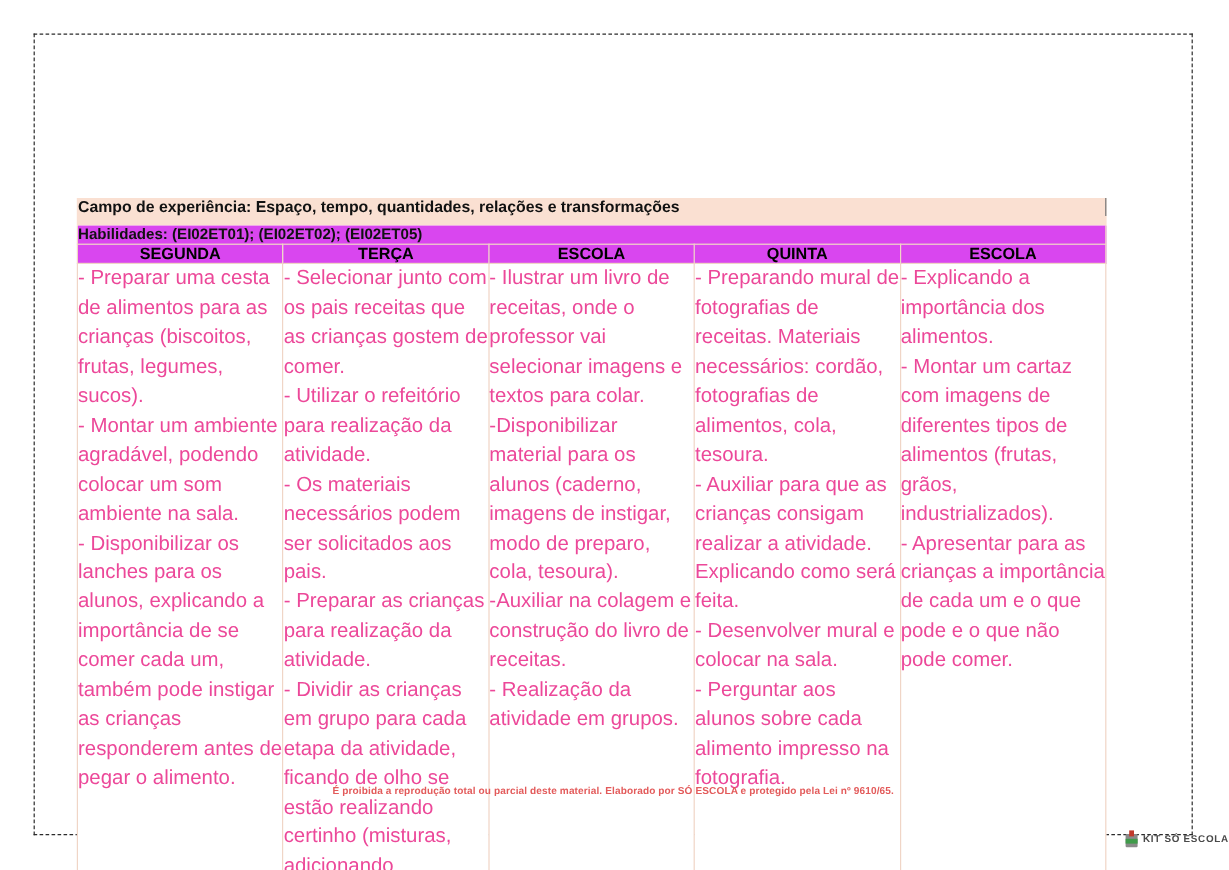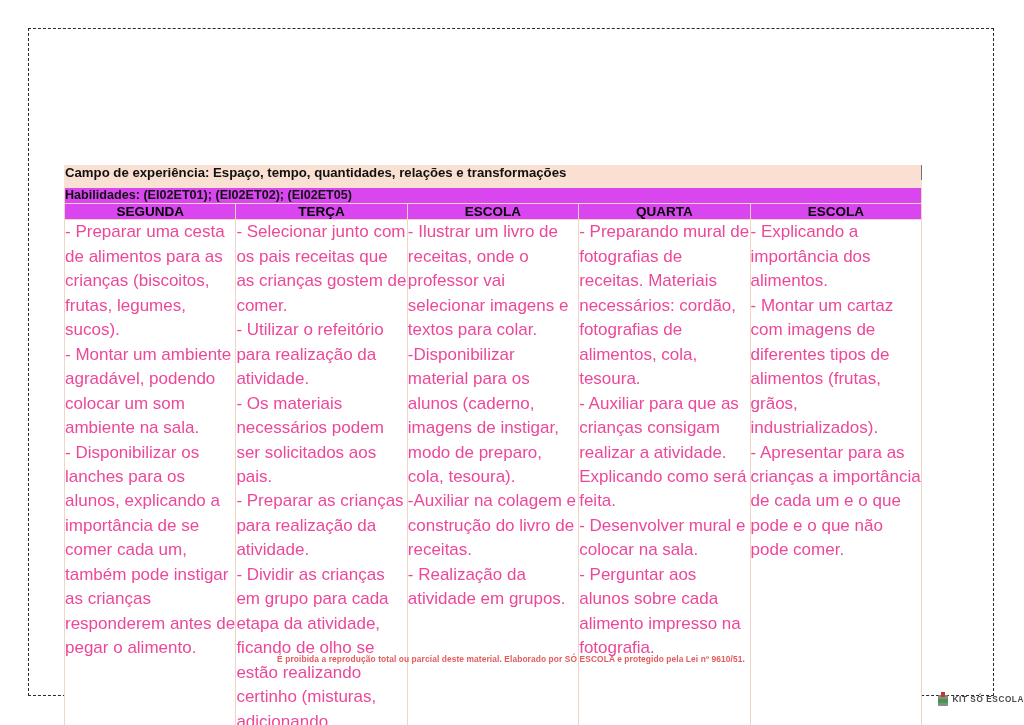--- a/index.html
+++ b/index.html
@@ -187,21 +187,21 @@
         <tr class="spacer-row">
           <td colspan="5"></td>
         </tr>
         <tr class="hab-row">
           <td colspan="5">Habilidades: (EI02ET01); (EI02ET02); (EI02ET05)</td>
         </tr>
         <tr class="days-row">
           <td>SEGUNDA</td>
           <td>TERÇA</td>
           <td>ESCOLA</td>
-          <td>QUARTA</td>
+          <td>QUINTA</td>
           <td>ESCOLA</td>
         </tr>
         <tr class="content-row">
           <td>
               <p> - Preparar uma cesta de alimentos para as crianças (biscoitos, frutas, legumes, sucos).
 - Montar um ambiente agradável, podendo colocar um som ambiente na sala.
 - Disponibilizar os lanches para os alunos, explicando a importância de se comer cada um, também pode instigar as crianças responderem antes de pegar o alimento.</p>
             </td>
           <td>
               <p>- Selecionar junto com os pais receitas que as crianças gostem de comer.
@@ -226,21 +226,21 @@
           <td>
               <p>- Explicando a importância dos alimentos.
 - Montar um cartaz com imagens de diferentes tipos de alimentos (frutas, grãos, industrializados).
 - Apresentar para as crianças a importância de cada um e o que pode e o que não pode comer.</p>
             </td>
         </tr>
       </tbody>
     </table>
   </div>
 
-  <div class="footer-note">É proibida a reprodução total ou parcial deste material. Elaborado por SÓ ESCOLA e protegido pela Lei nº 9610/51.</div>
+  <div class="footer-note">É proibida a reprodução total ou parcial deste material. Elaborado por SÓ ESCOLA e protegido pela Lei nº 9610/65.</div>
 
 </div>
 
 <div class="brand">
   <span class="mark">
     <span class="body"></span>
     <span class="green"></span>
     <span class="red"></span>
   </span>
   <span class="brand-text">KIT SÓ ESCOLA</span>

